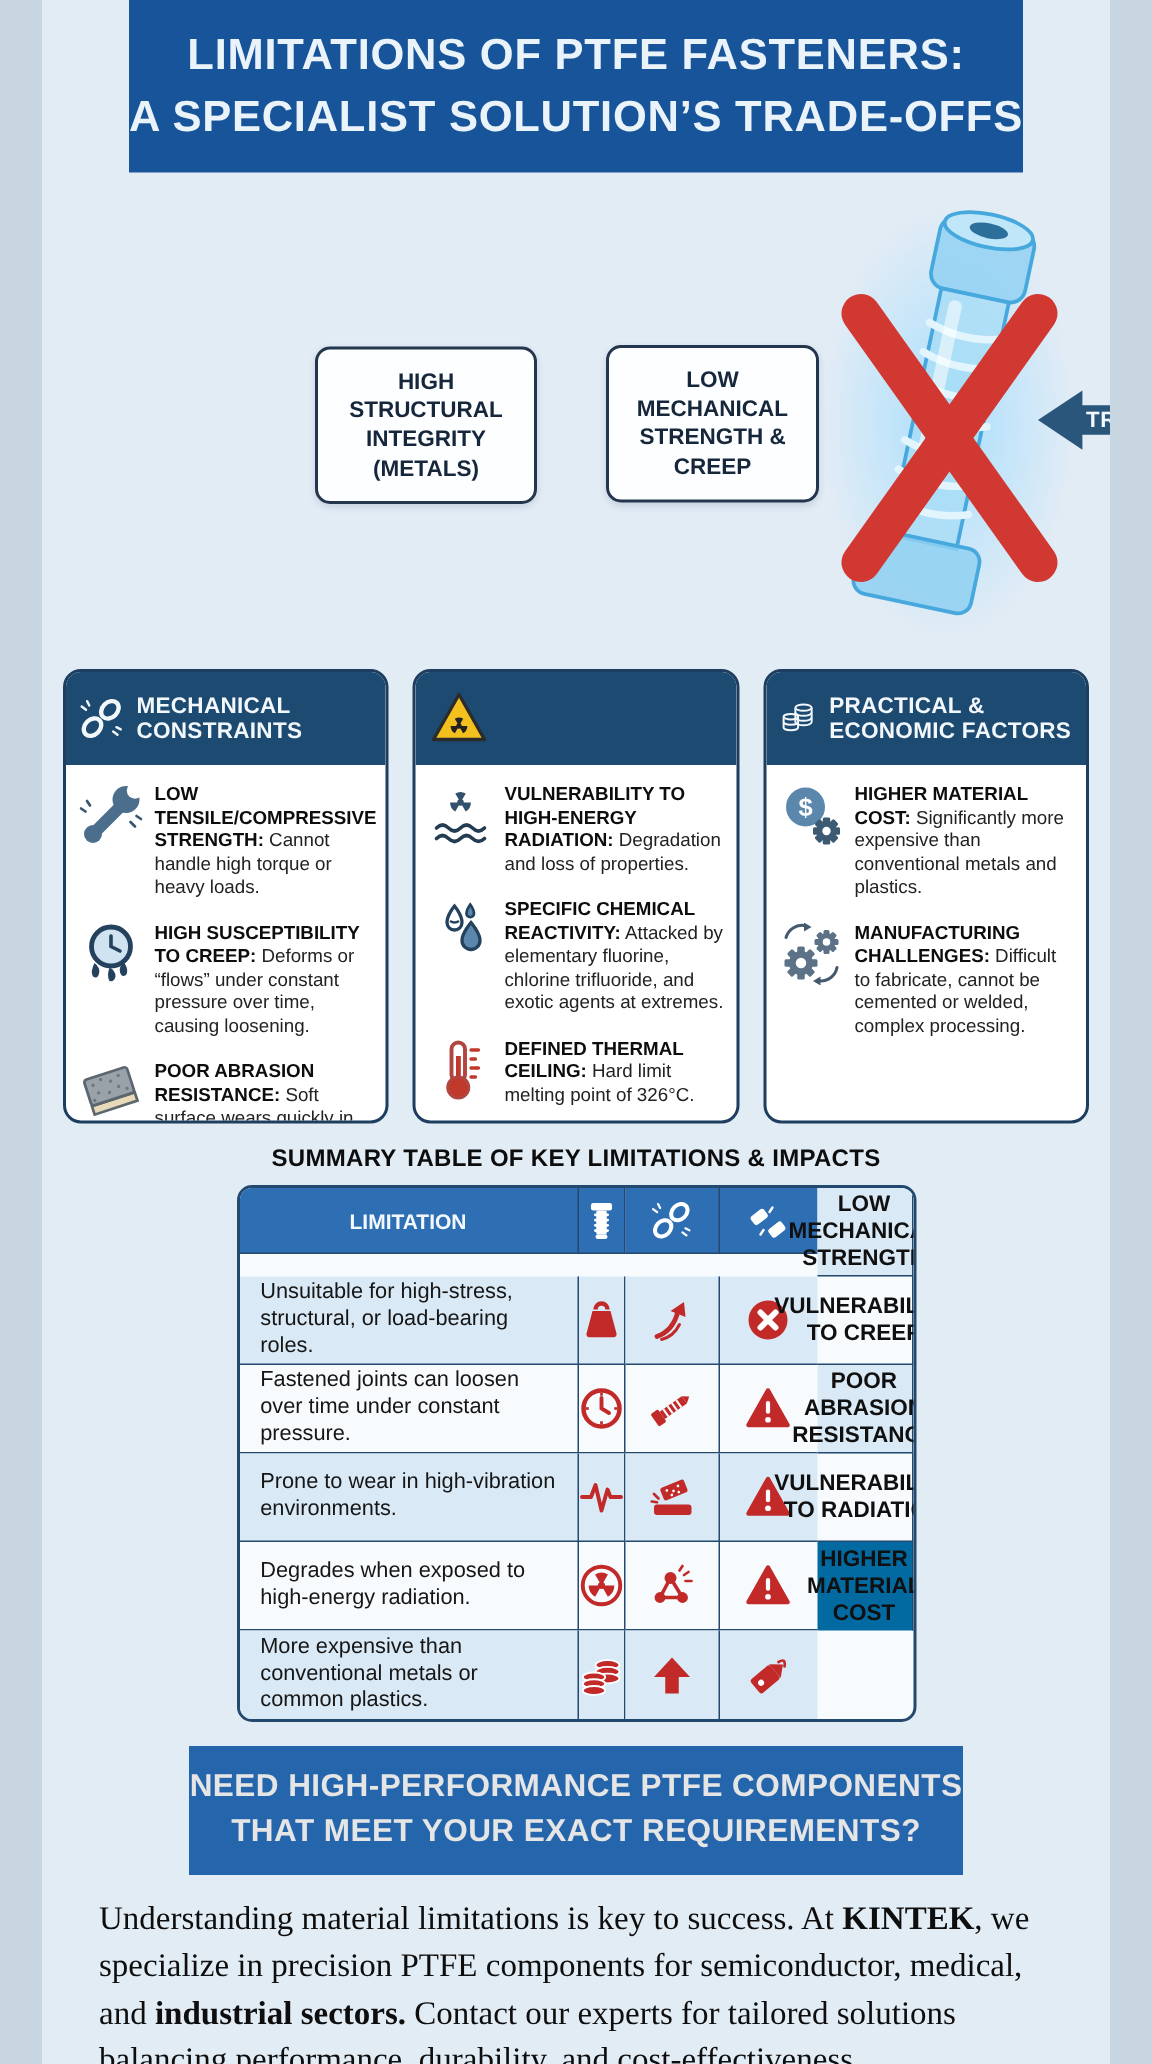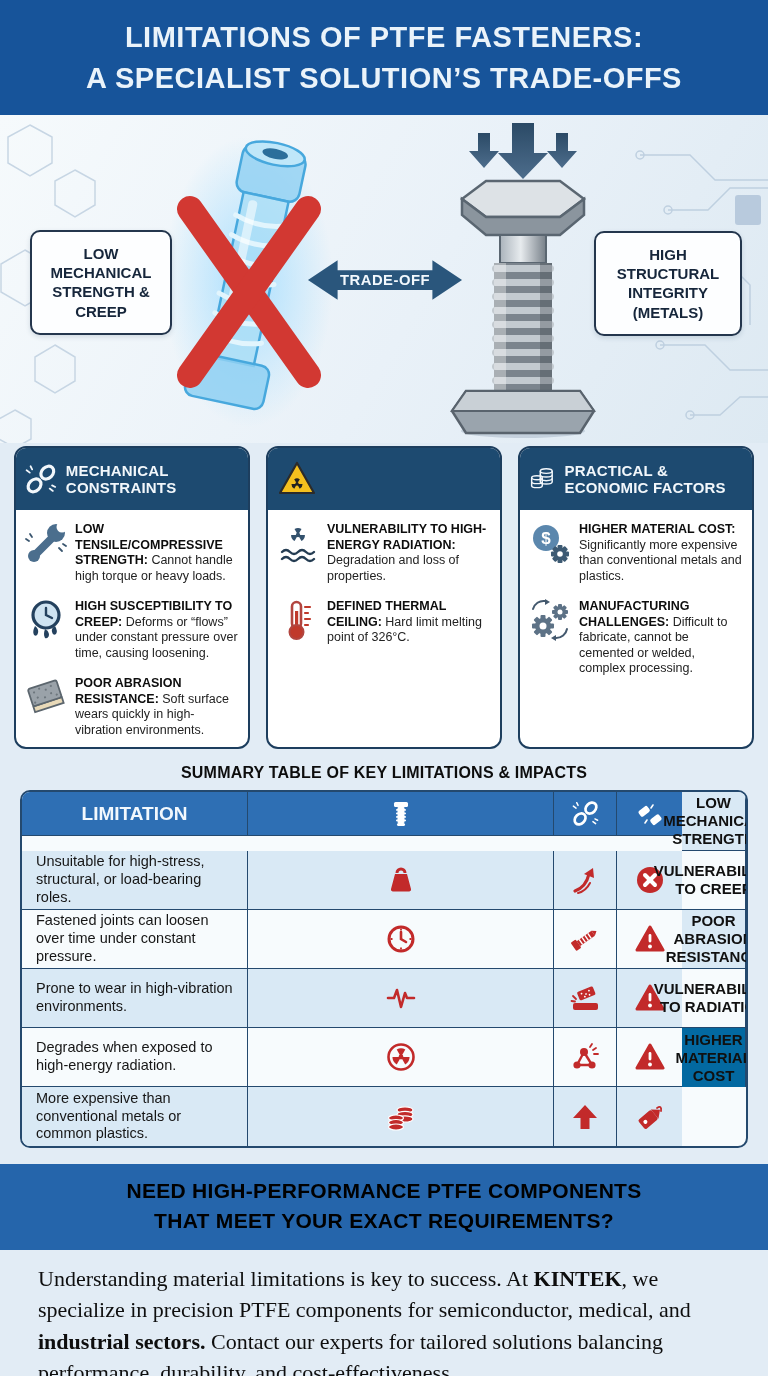--- a/index.html
+++ b/index.html
@@ -1,34 +1,34 @@
 <!DOCTYPE html>
 <html><head>
 <meta charset="utf-8">
 <style>
   * { margin:0; padding:0; box-sizing:border-box; }
   body { font-family:"Liberation Sans", sans-serif; background:#c8d6e2; }
-  .page { width:768px; height:1376px; position:relative; overflow:hidden;
-          background:#e2ecf5; margin:0 auto; display:flex; flex-direction:column; }
+  .page { width:712px; height:1376px; position:relative; overflow:hidden;
+          background:#e2ecf5; margin:0 auto; display:flex; flex-direction:column;align-items:center; }
 
   
   .hdr { height:115px; background:#17549a; color:#eaf3fa; display:flex;
          flex-direction:column; justify-content:center; align-items:center;
          text-align:center; flex:0 0 auto; }
   .hdr .t1, .hdr .t2 { font-size:29px; font-weight:800; letter-spacing:.5px; line-height:1.38; }
 
   
   .hero { position:relative; height:328px; flex:0 0 auto;
           background:linear-gradient(120deg,#f6fafc 0%,#e9f1f8 55%,#dde9f2 100%); }
   .hero-deco { position:absolute; inset:0; }
   .label-box { position:absolute; background:#fdfeff; border:2px solid #24364d;
                border-radius:10px; padding:12px 10px; text-align:center;
                font-weight:800; font-size:15px; line-height:1.28; color:#16263b;
                box-shadow:0 2px 5px rgba(30,60,90,.15); }
-  .label-left  { left:30px;  top:115px; width:142px; }
+  .label-left  { left:20px;  top:115px; width:142px; }
   .label-right { right:26px; top:116px; width:148px; }
   .bolt-ptfe  { position:absolute; left:158px; top:12px; width:180px; height:310px; }
   .bolt-metal { position:absolute; left:448px; top:8px;  width:150px; height:316px; }
   .tradeoff { position:absolute; left:306px; top:138px; width:158px; height:54px; }
   .tradeoff text { font:800 15px "Liberation Sans", sans-serif; fill:#f2f8fd; letter-spacing:.5px; }
 
   
   .cards { display:flex; gap:16px; padding:3px 14px 0; flex:0 0 auto; height:306px; }
   .card { flex:1; background:#ffffff; border:2px solid #1d3e5e; border-radius:12px;
           overflow:hidden; display:flex; flex-direction:column; }
@@ -43,29 +43,29 @@
 
   
   .sum-title { text-align:center; font-size:16px; font-weight:800; color:#0d0d0d;
                margin:15px 0 8px; letter-spacing:.2px; flex:0 0 auto; }
   .tbl { margin:0 20px; border:2px solid #24496e; border-radius:10px; overflow:hidden;
          display:grid; grid-template-columns:226px 1fr 63px 65px 64px;
          background:#f7fbfd; flex:0 0 auto; }
   .cell { border-right:1.5px solid #24496e; border-bottom:1.5px solid #24496e;
           display:flex; align-items:center; justify-content:center; }
   .cell.last { border-right:none; }
-  .th { background:#2e6fb4; height:44px; color:#f2f8fd; font-weight:800; font-size:19px; }
+  .th { background:#2e6fb4; height:44px; color:#f2f8fd; font-weight:800; font-size:14px; }
   .td { height:59px; }
   .td.lim { font-weight:800; font-size:15px; text-align:center; color:#101010;
             line-height:1.2; padding:0 8px; }
   .td.imp { justify-content:flex-start; font-size:14.5px; color:#161616;
             line-height:1.22; padding:0 14px; }
 
   
-  .cta { margin-top:16px; background:#2565ab; color:#000000; text-align:center;
+  .cta { margin-top:16px; background:#2565ab; color:#e5e5e5; text-align:center;
          padding:12px 0 13px; flex:0 0 auto; }
   .cta div { font-size:21px; font-weight:800; line-height:1.45; letter-spacing:.3px; }
 
   
   .outro { padding:13px 38px 0; font-size:22px; line-height:1.43; color:#0e0e0e; flex:1 1 auto;font-family:Liberation Serif, serif; }
   .outro b { font-weight:800; }
 
   
   .ftr { height:56px; flex:0 0 auto; display:flex; align-items:center; padding:0 34px;
          background:linear-gradient(90deg,#eef2f5 0%,#e3eaf0 38%,#3a71a9 72%,#174f8d 100%); }
@@ -289,20 +289,31 @@
               <path d="M5 30 q4 -4 8 0 t8 0 t8 0 t8 0"></path>
               <path d="M5 37 q4 -4 8 0 t8 0 t8 0 t8 0"></path>
             </g>
           </svg>
             </span>
           <span class="tx"><b>VULNERABILITY TO HIGH-ENERGY RADIATION:</b><span> Degradation and loss of properties.</span></span>
         </div>
         <div class="item">
           <span class="ic">
               <svg width="42" height="42" viewBox="0 0 42 42">
+            <path d="M12 16 C12 11 17 5 17 5 C17 5 22 11 22 16 A5 5 0 1 1 12 16 Z" fill="#ffffff" stroke="#24415e" stroke-width="2.2"></path>
+            <path d="M14 15 q3 2 6 0" stroke="#24415e" stroke-width="1.6" fill="none"></path>
+            <path d="M25 10 C25 7.5 27.5 4 27.5 4 C27.5 4 30 7.5 30 10 A2.5 2.5 0 1 1 25 10 Z" fill="#5b87ad" stroke="#24415e" stroke-width="1.8"></path>
+            <path d="M22 28 C22 23 28 16 28 16 C28 16 34 23 34 28 A6 6 0 1 1 22 28 Z" fill="#5b87ad" stroke="#24415e" stroke-width="2.2"></path>
+          </svg>
+            </span>
+          <span class="tx"><b>SPECIFIC CHEMICAL REACTIVITY:</b><span> Attacked by elementary fluorine, chlorine trifluoride, and exotic agents at extremes.</span></span>
+        </div>
+        <div class="item">
+          <span class="ic">
+              <svg width="42" height="42" viewBox="0 0 42 42">
             <rect x="15" y="3" width="9" height="26" rx="4.5" fill="#ffffff" stroke="#b2453f" stroke-width="2.6"></rect>
             <rect x="18" y="12" width="3.2" height="18" fill="#c0392b"></rect>
             <circle cx="19.5" cy="33" r="7" fill="#c0392b" stroke="#b2453f" stroke-width="2"></circle>
             <g stroke="#c0392b" stroke-width="2.2" stroke-linecap="round">
               <line x1="28" y1="8" x2="33" y2="8"></line>
                   <line x1="28" y1="14" x2="31" y2="14"></line>
               <line x1="28" y1="20" x2="33" y2="20"></line>
                   <line x1="28" y1="26" x2="31" y2="26"></line>
             </g>
           </svg>

